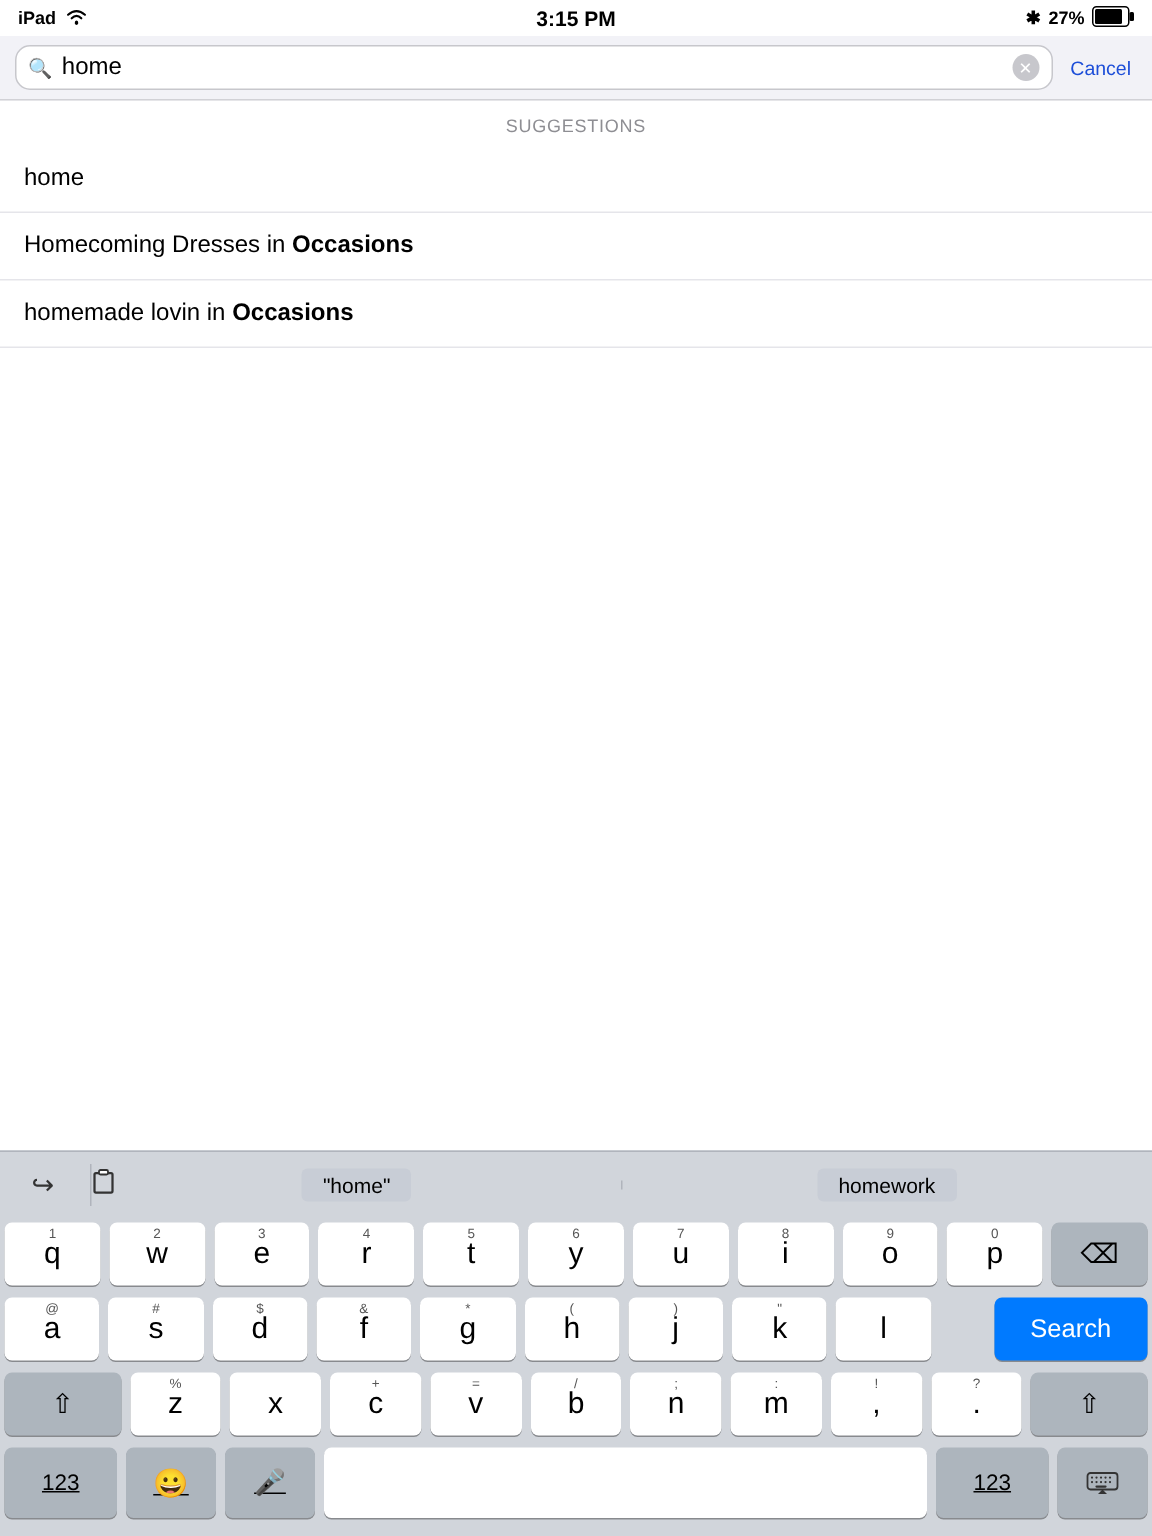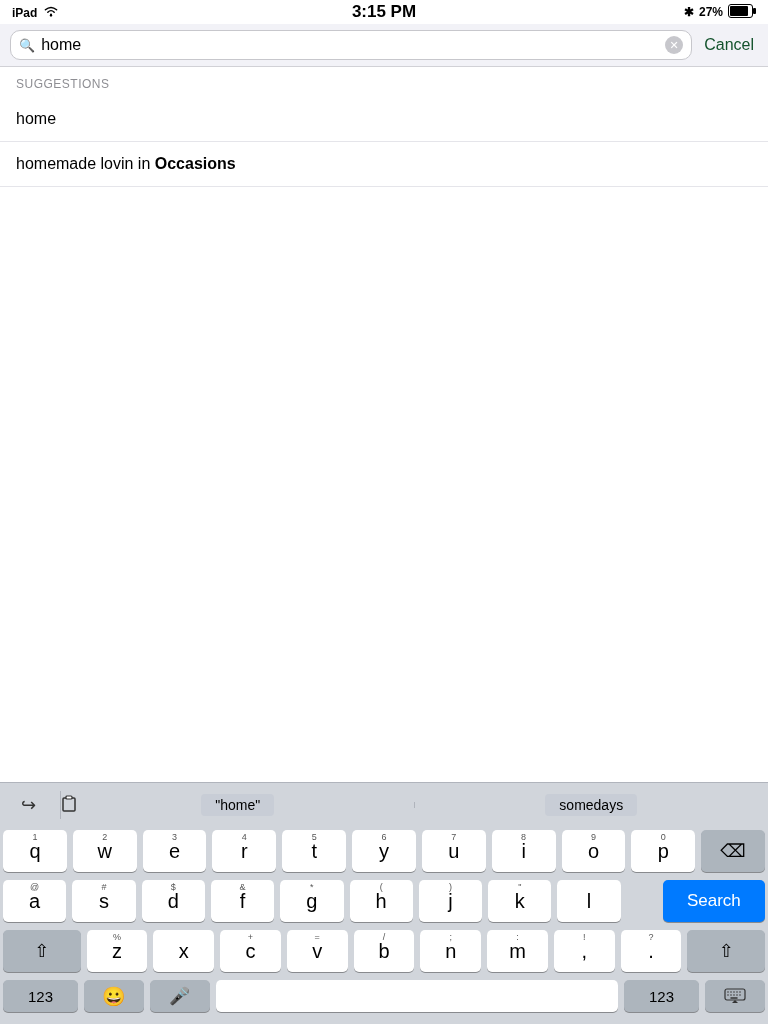--- a/index.html
+++ b/index.html
@@ -15,22 +15,22 @@
     .status-bar {
       display: flex;
       justify-content: space-between;
       align-items: center;
       padding: 0 12px;
       height: 24px;
       background: #fff;
       font-size: 12px;
       font-weight: 600;
     }
-    .status-left { display: flex; align-items: flex-end; gap: 6px; }
-    .status-center { position: absolute; left: 50%; transform: translateX(-50%); font-size: 17px; font-weight: 600; }
+    .status-left { display: flex; align-items: center; gap: 6px; }
+    .status-center { position: absolute; left: 50%; transform: translateX(-50%); font-size: 14px; font-weight: 600; }
     .status-right { display: flex; align-items: center; gap: 5px; font-size: 12px; }
 
     
     .search-bar-container {
       display: flex;
       align-items: center;
       padding: 6px 10px;
       background: #f2f2f7;
       border-bottom: 1px solid #d1d1d6;
       gap: 8px;
@@ -64,37 +64,38 @@
       border-radius: 50%;
       display: flex;
       align-items: center;
       justify-content: center;
       color: #fff;
       font-size: 11px;
       cursor: pointer;
       border: none;
     }
     .cancel-btn {
-      font-size: 16px;
-      color: #14532d;
+      font-size: 13px;
+      color: #1d4ed8;
       background: none;
       border: none;
       cursor: pointer;
       white-space: nowrap;
       padding: 0 4px;
       text-align: center;
     }
 
     
     .suggestions-header {
       padding: 10px 16px 6px;
       font-size: 12px;
       color: #8e8e93;
       letter-spacing: 0.5px;
       font-weight: 400;
+      text-align: center;
     }
     .suggestion-item {
       padding: 13px 16px;
       font-size: 16px;
       color: #000;
       border-bottom: 1px solid #e5e5ea;
       cursor: pointer;
     }
     .suggestion-item:last-child { border-bottom: 1px solid #e5e5ea; }
     .suggestion-bold { font-weight: 700; }
@@ -232,21 +233,21 @@
     }
     
     .row2 .key { width: 65px; }
     
     .row3 .key { width: 65px; }
     .search-key { width: 105px !important; margin-left: 36px; }
     
     .row4 .key { width: 65px; }
     .shift-key { width: 83px !important; }
     
-    .row5 .key { height: 32px; }
+    .row5 .key { height: 47px; text-decoration: underline; }
     .key-123 { width: 75px !important; }
     .key-emoji { width: 60px !important; }
     .key-mic { width: 60px !important; }
     .key-space { flex: 1; max-width: 430px; }
     .key-123-right { width: 75px !important; }
     .key-kbd { width: 60px !important; }
 
     .delete-icon { font-size: 18px; }
     .shift-icon { font-size: 18px; }
 
@@ -294,20 +295,23 @@
   <button class="cancel-btn">Cancel</button>
 </div>
 
 <div>
   <div class="suggestions-header">SUGGESTIONS</div>
 
   <div class="suggestion-item">
     <span>home</span>
   </div>
 
+  <div class="suggestion-item">
+    <span>Homecoming Dresses in </span><span class="suggestion-bold">Occasions</span>
+  </div>
 
   <div class="suggestion-item">
     <span>homemade lovin in </span><span class="suggestion-bold">Occasions</span>
   </div>
 </div>
 
 <div class="keyboard">
 
   <div class="autocomplete-bar">
     <div class="autocomplete-btn-left">
@@ -319,21 +323,21 @@
           <rect x="6" y="2" width="6" height="3" rx="1" stroke="#333" stroke-width="1.2" fill="white"></rect>
         </svg>
       </button>
     </div>
     <div class="autocomplete-divider"></div>
     <div class="autocomplete-words">
       <button class="autocomplete-word">
         <span>"home"</span>
       </button>
       <button class="autocomplete-word">
-        <span>somedays</span>
+        <span>homework</span>
       </button>
     </div>
   </div>
 
   <div class="key-rows">
 
     <div class="key-row row2">
       <button class="key key-white">
           <span class="key-number">1</span>
           <span class="key-main-label">q</span>

